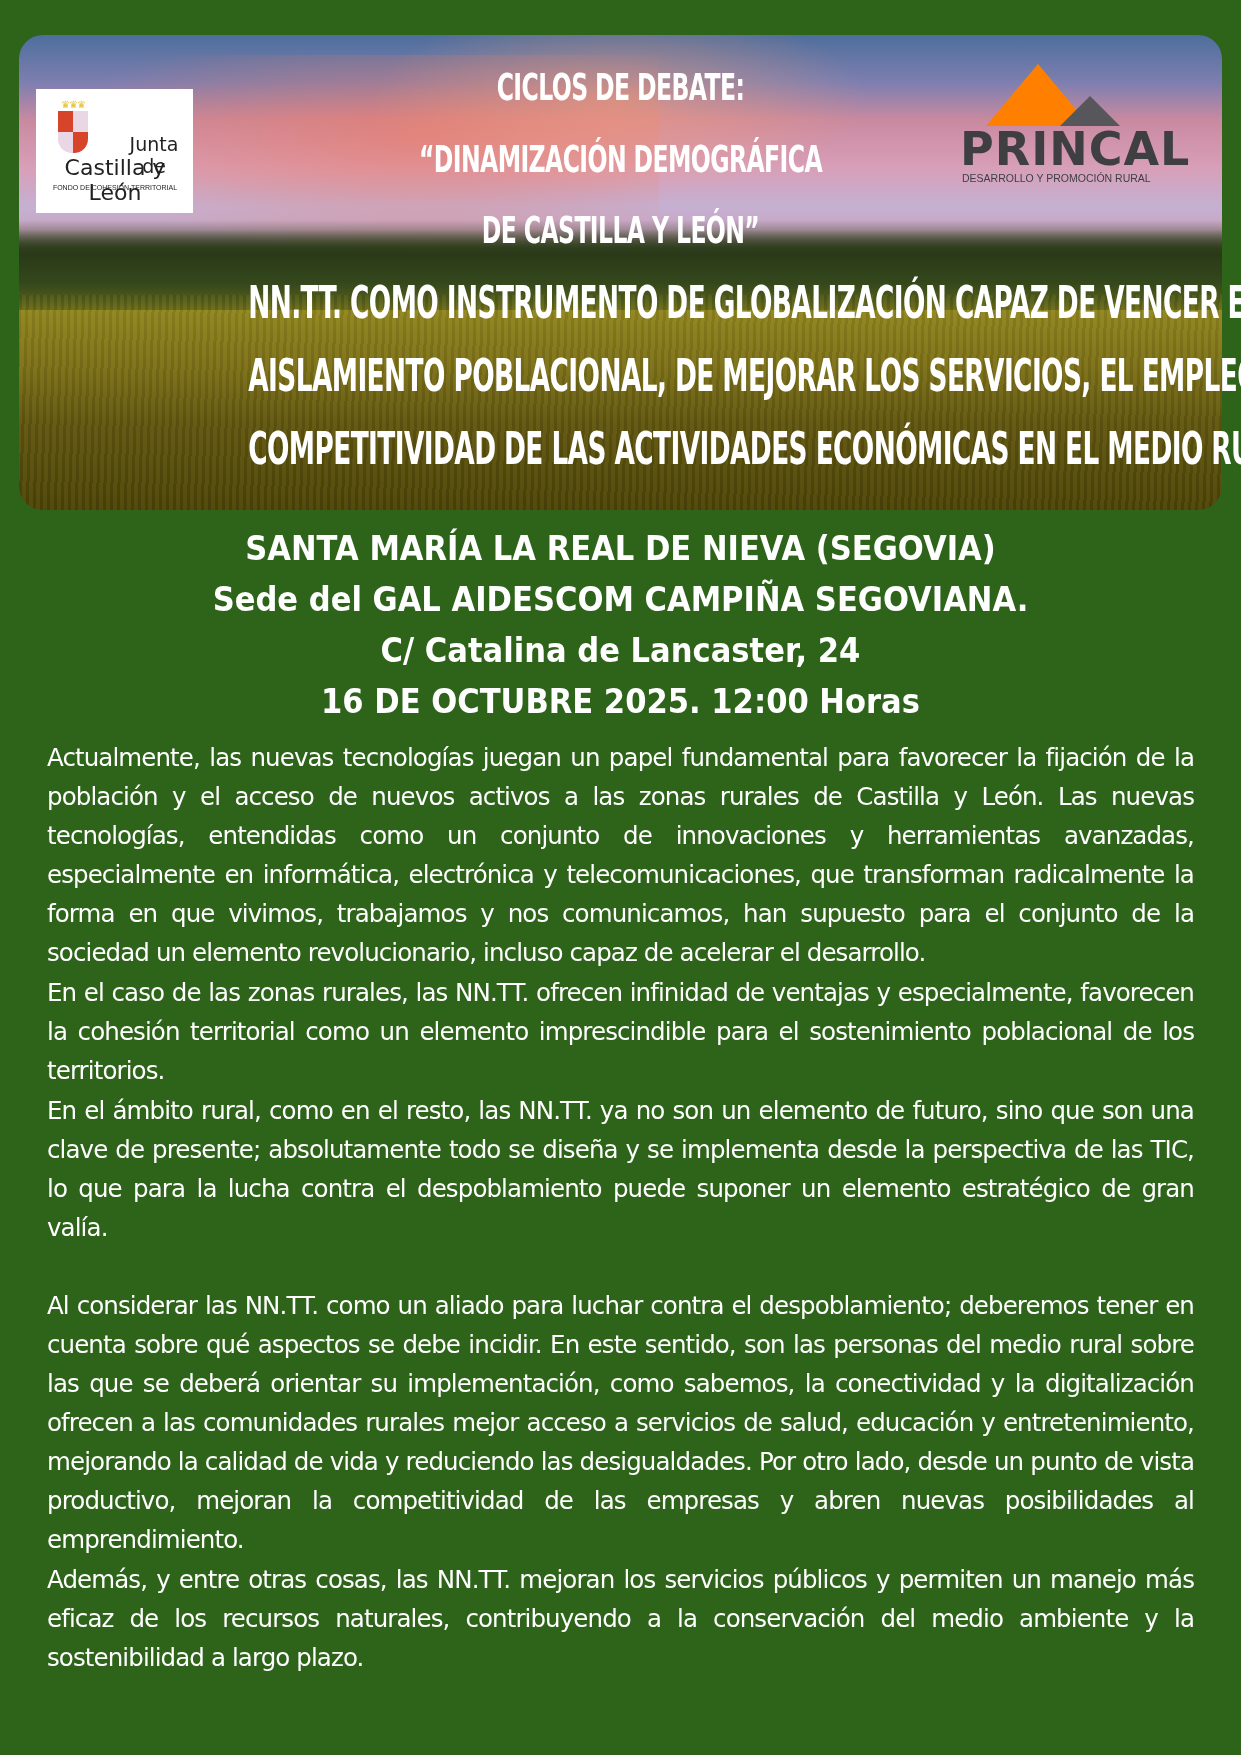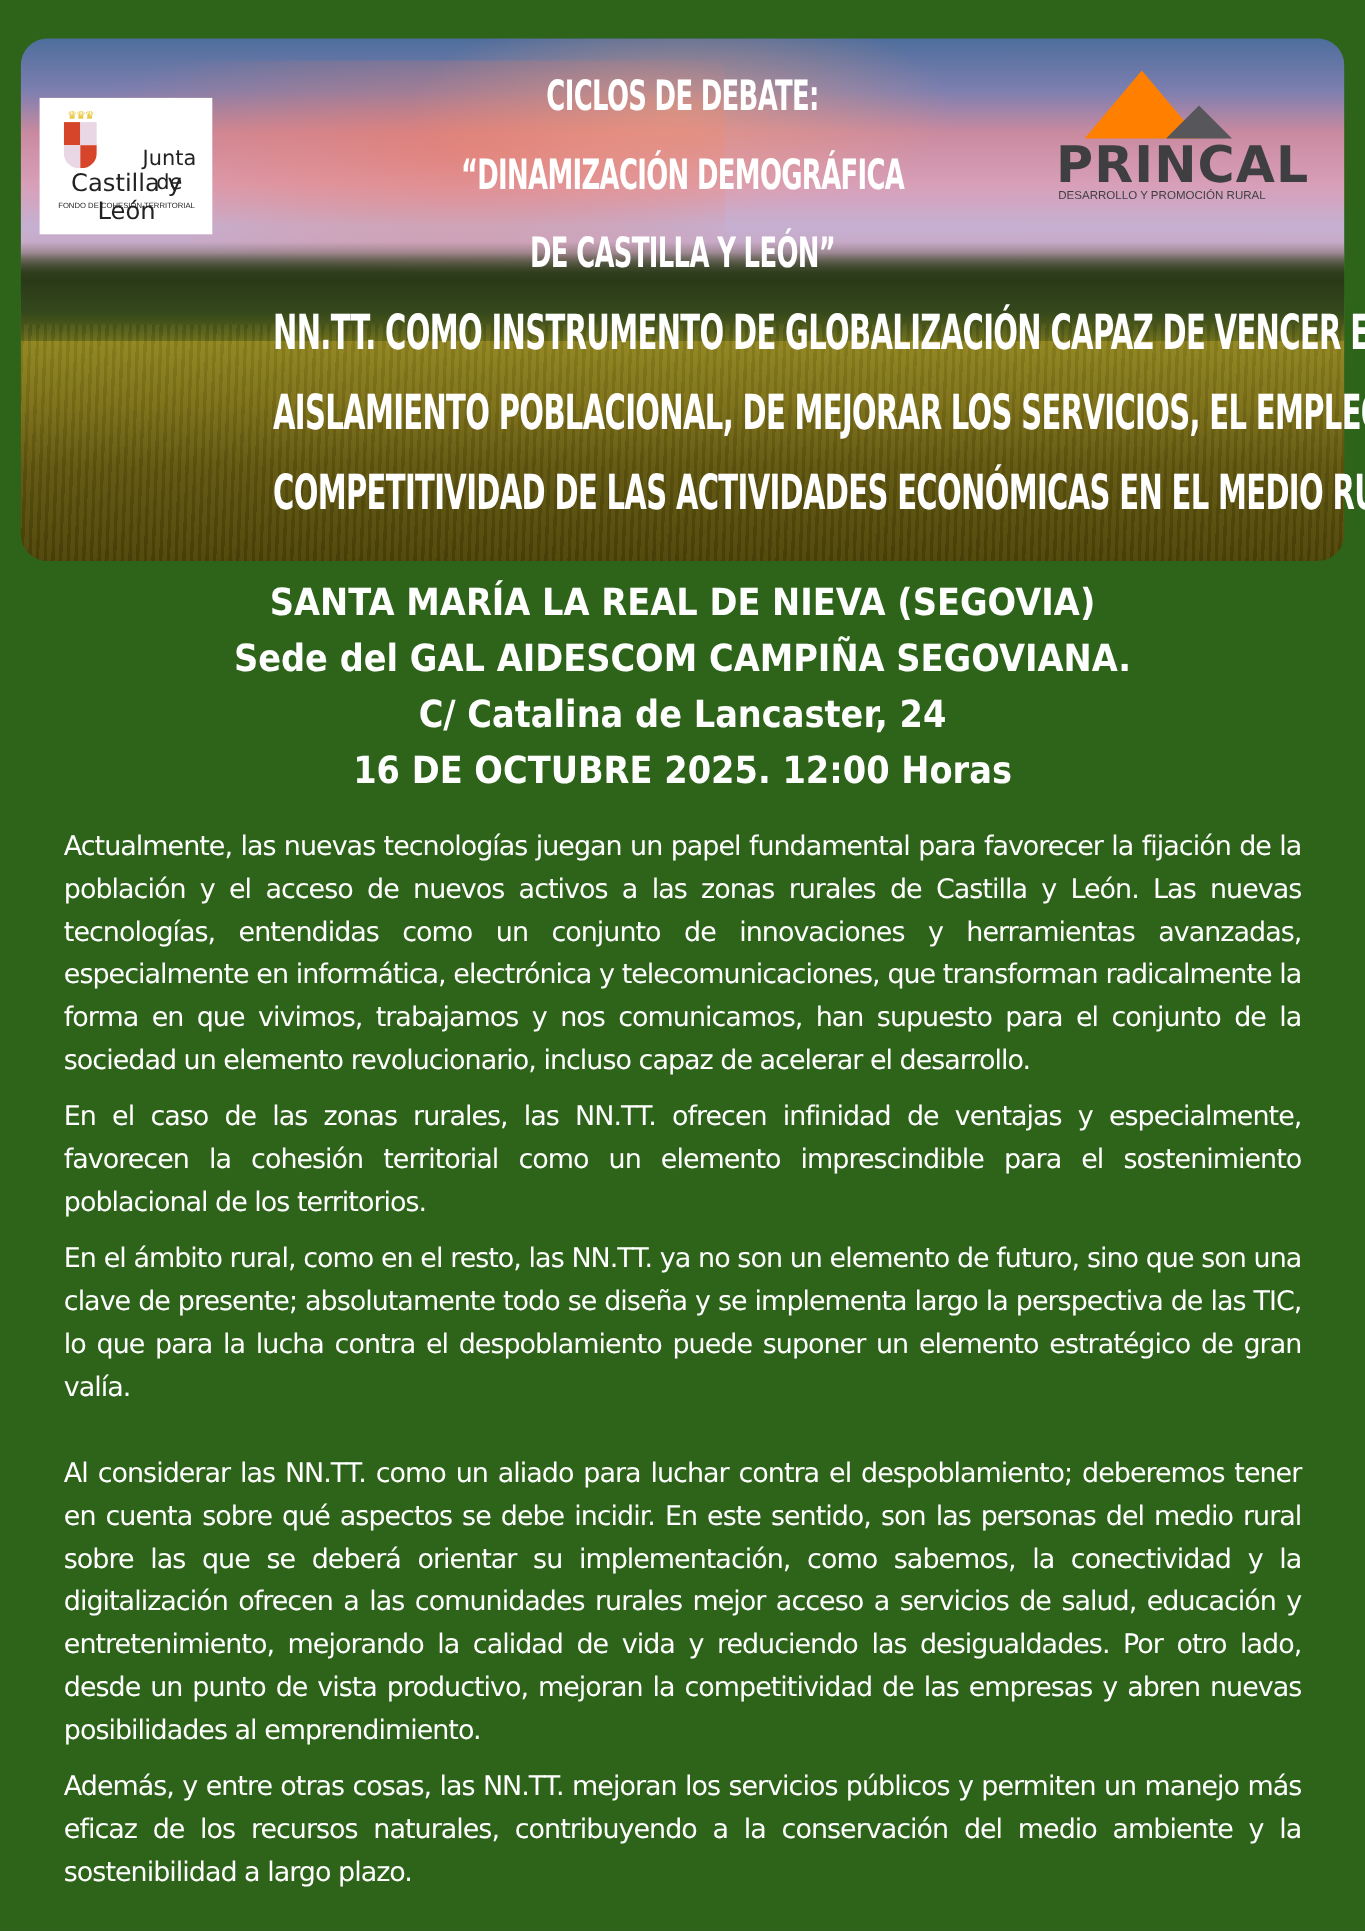--- a/index.html
+++ b/index.html
@@ -53,21 +53,21 @@
   .info {
     position:absolute; left:0; width:1241px; text-align:center;
     font-family:"DejaVu Sans", sans-serif; font-weight:bold; font-size:34px;
     transform:scaleX(0.9);
   }
   .body-text {
     position:absolute; left:46px; width:1149px; font-family:"DejaVu Sans", sans-serif;
     font-size:24.5px; line-height:39px; text-align:justify; letter-spacing:-0.9px;
     transform-origin:left top;
   }
-  .body-text p { margin:12px; }
+  .body-text p { margin:1px; }
   .body-text p.gap { margin-top:39px; }
 </style>
 </head>
 <body>
 
 <div class="banner">
   <div class="glow1"></div>
   <div class="glow2"></div>
   <div class="trees"></div>
   <div class="field"></div>
@@ -102,16 +102,16 @@
 <div class="headline h-big" style="top:423px;">COMPETITIVIDAD DE LAS ACTIVIDADES ECONÓMICAS EN EL MEDIO RURAL.</div>
 
 <div class="info" style="top:528px;">SANTA MARÍA LA REAL DE NIEVA (SEGOVIA)</div>
 <div class="info" style="top:579px;">Sede del GAL AIDESCOM CAMPIÑA SEGOVIANA.</div>
 <div class="info" style="top:630px;">C/ Catalina de Lancaster, 24</div>
 <div class="info" style="top:681px;">16 DE OCTUBRE 2025. 12:00 Horas</div>
 
 <div class="body-text" style="top:737px;">
   <p>Actualmente, las nuevas tecnologías juegan un papel fundamental para favorecer la fijación de la población y el acceso de nuevos activos a las zonas rurales de Castilla y León. Las nuevas tecnologías, entendidas como un conjunto de innovaciones y herramientas avanzadas, especialmente en informática, electrónica y telecomunicaciones, que transforman radicalmente la forma en que vivimos, trabajamos y nos comunicamos, han supuesto para el conjunto de la sociedad un elemento revolucionario, incluso capaz de acelerar el desarrollo.</p>
   <p>En el caso de las zonas rurales, las NN.TT. ofrecen infinidad de ventajas y especialmente, favorecen la cohesión territorial como un elemento imprescindible para el sostenimiento poblacional de los territorios.</p>
-  <p>En el ámbito rural, como en el resto, las NN.TT. ya no son un elemento de futuro, sino que son una clave de presente; absolutamente todo se diseña y se implementa largo la perspectiva de las TIC, lo que para la lucha contra el despoblamiento puede suponer un elemento estratégico de gran valía.</p>
+  <p>En el ámbito rural, como en el resto, las NN.TT. ya no son un elemento de futuro, sino que son una clave de presente; absolutamente todo se diseña y se implementa desde la perspectiva de las TIC, lo que para la lucha contra el despoblamiento puede suponer un elemento estratégico de gran valía.</p>
   <p class="gap">Al considerar las NN.TT. como un aliado para luchar contra el despoblamiento; deberemos tener en cuenta sobre qué aspectos se debe incidir. En este sentido, son las personas del medio rural sobre las que se deberá orientar su implementación, como sabemos, la conectividad y la digitalización ofrecen a las comunidades rurales mejor acceso a servicios de salud, educación y entretenimiento, mejorando la calidad de vida y reduciendo las desigualdades. Por otro lado, desde un punto de vista productivo, mejoran la competitividad de las empresas y abren nuevas posibilidades al emprendimiento.</p>
   <p>Además, y entre otras cosas, las NN.TT. mejoran los servicios públicos y permiten un manejo más eficaz de los recursos naturales, contribuyendo a la conservación del medio ambiente y la sostenibilidad a largo plazo.</p>
 </div>
 
 </body></html>

